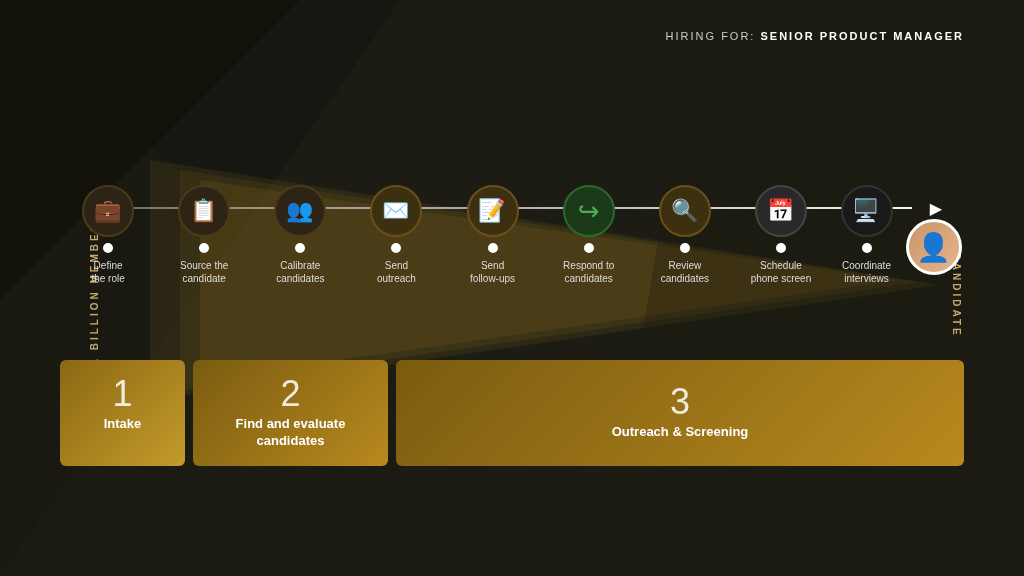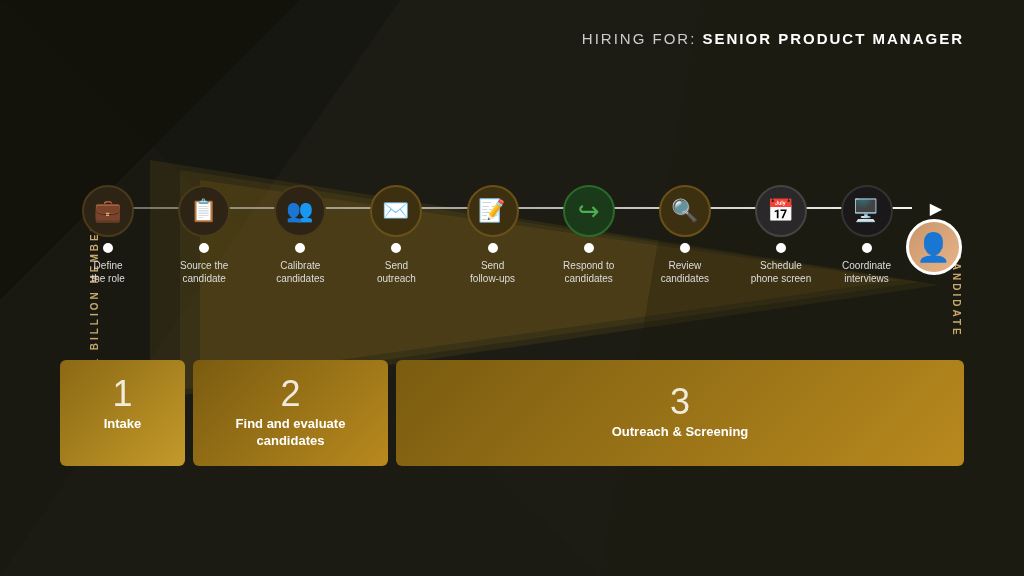--- a/index.html
+++ b/index.html
@@ -18,21 +18,21 @@
       inset: 0;
       background: #1c1c14;
     }
 
     
     .top-header {
       position: absolute;
       top: 30px;
       right: 60px;
       color: #ccc;
-      font-size: 15px;
+      font-size: 11px;
       letter-spacing: 2px;
       text-transform: uppercase;
     }
     .top-header strong {
       color: #fff;
       font-weight: 700;
       letter-spacing: 2px;
     }
 
     

